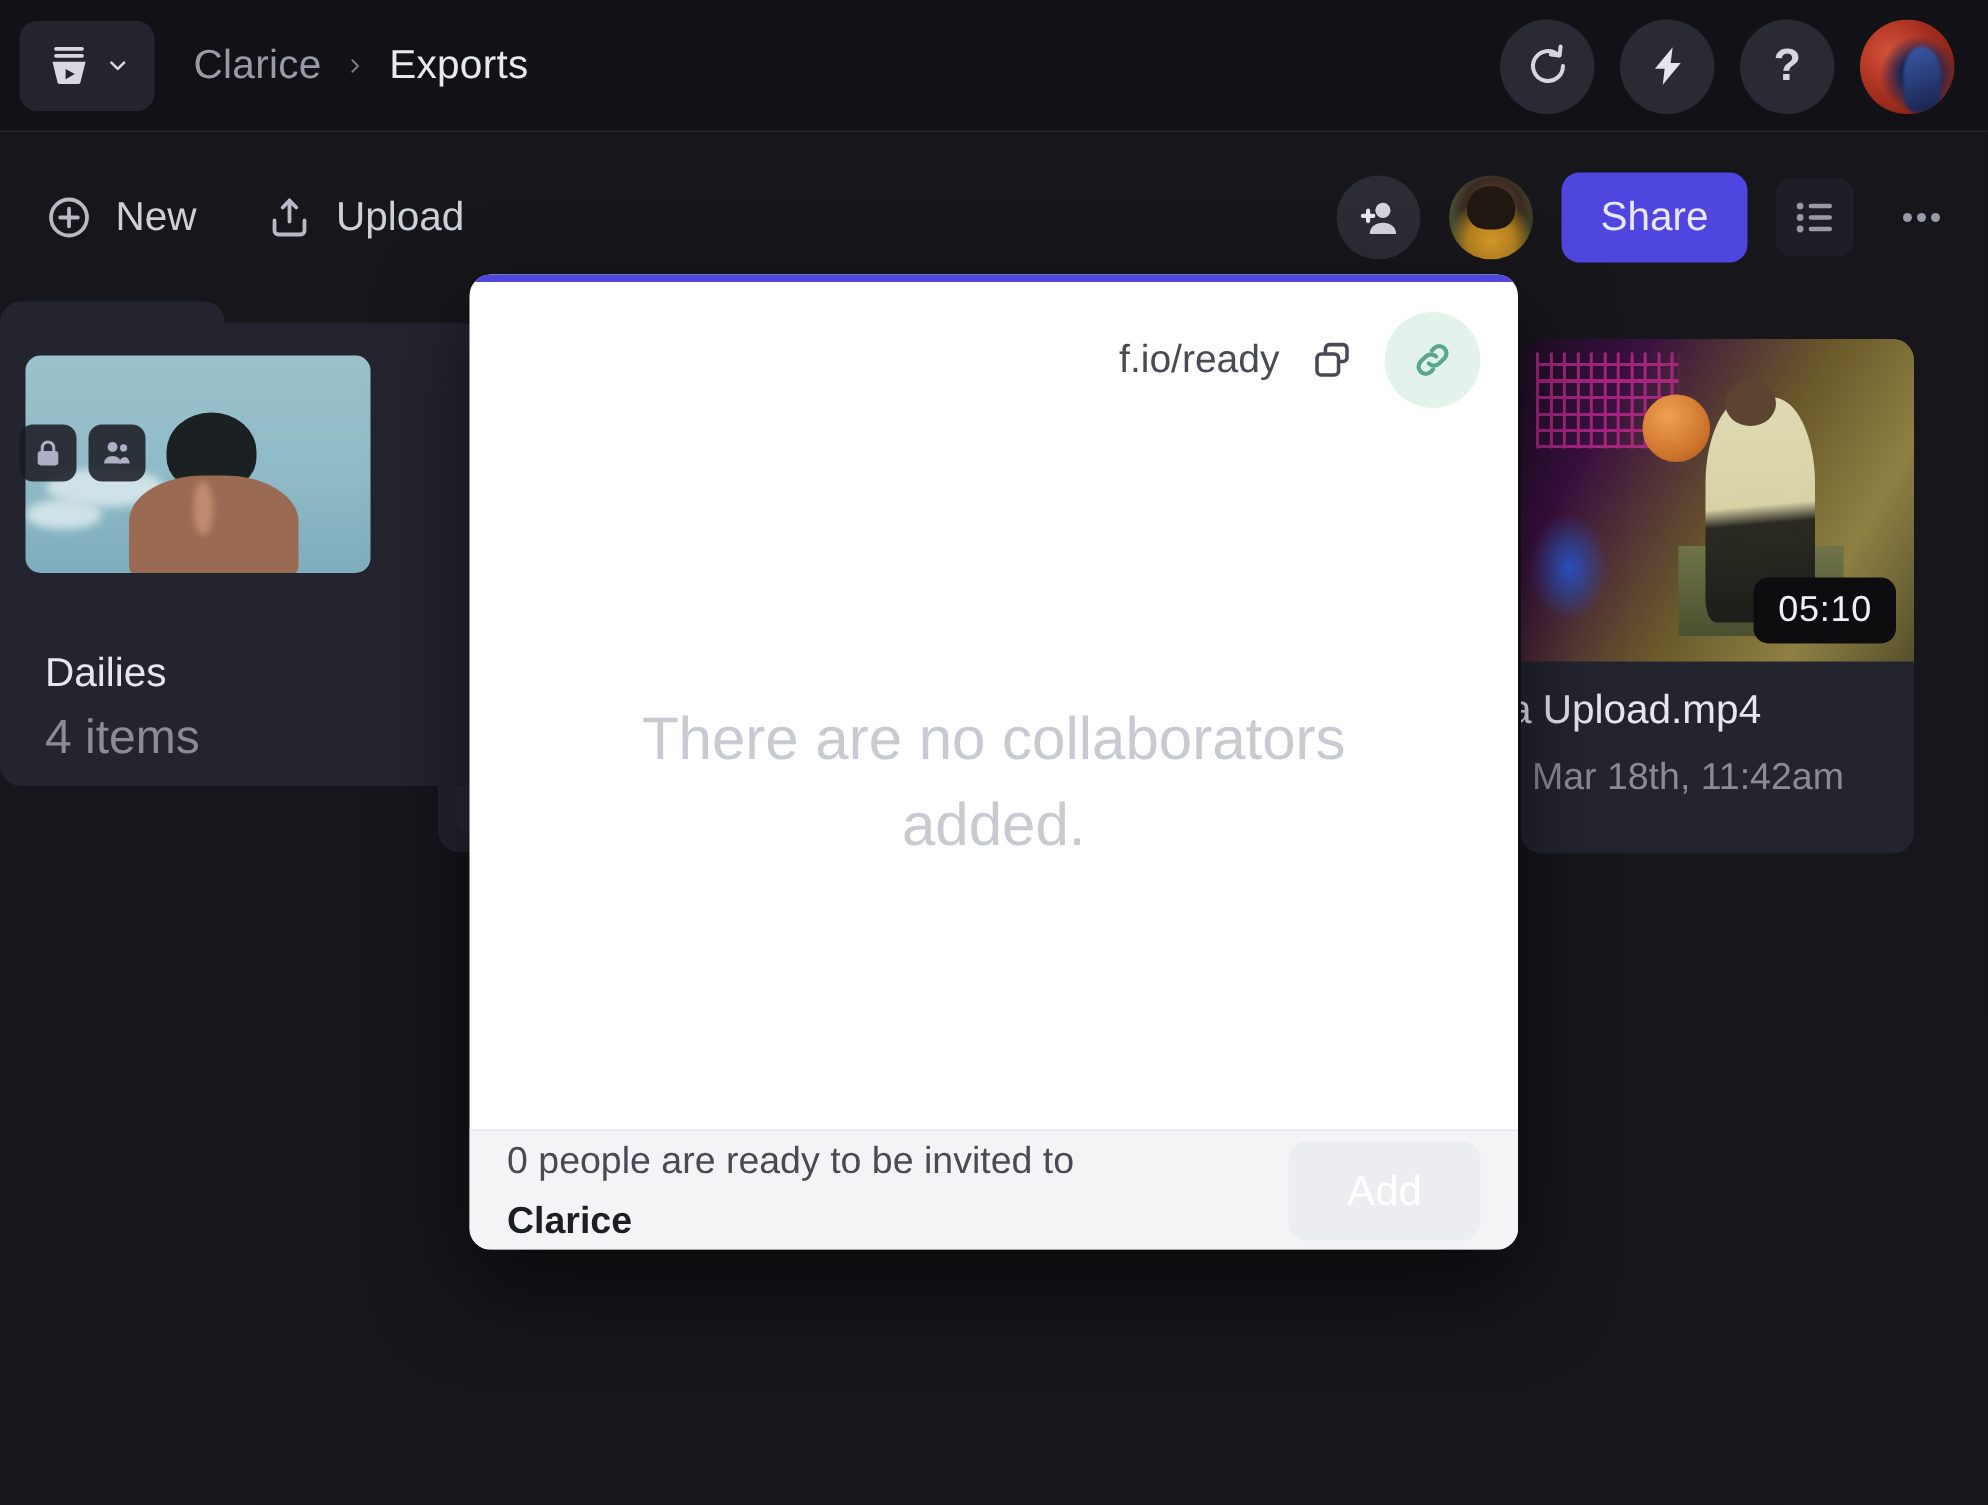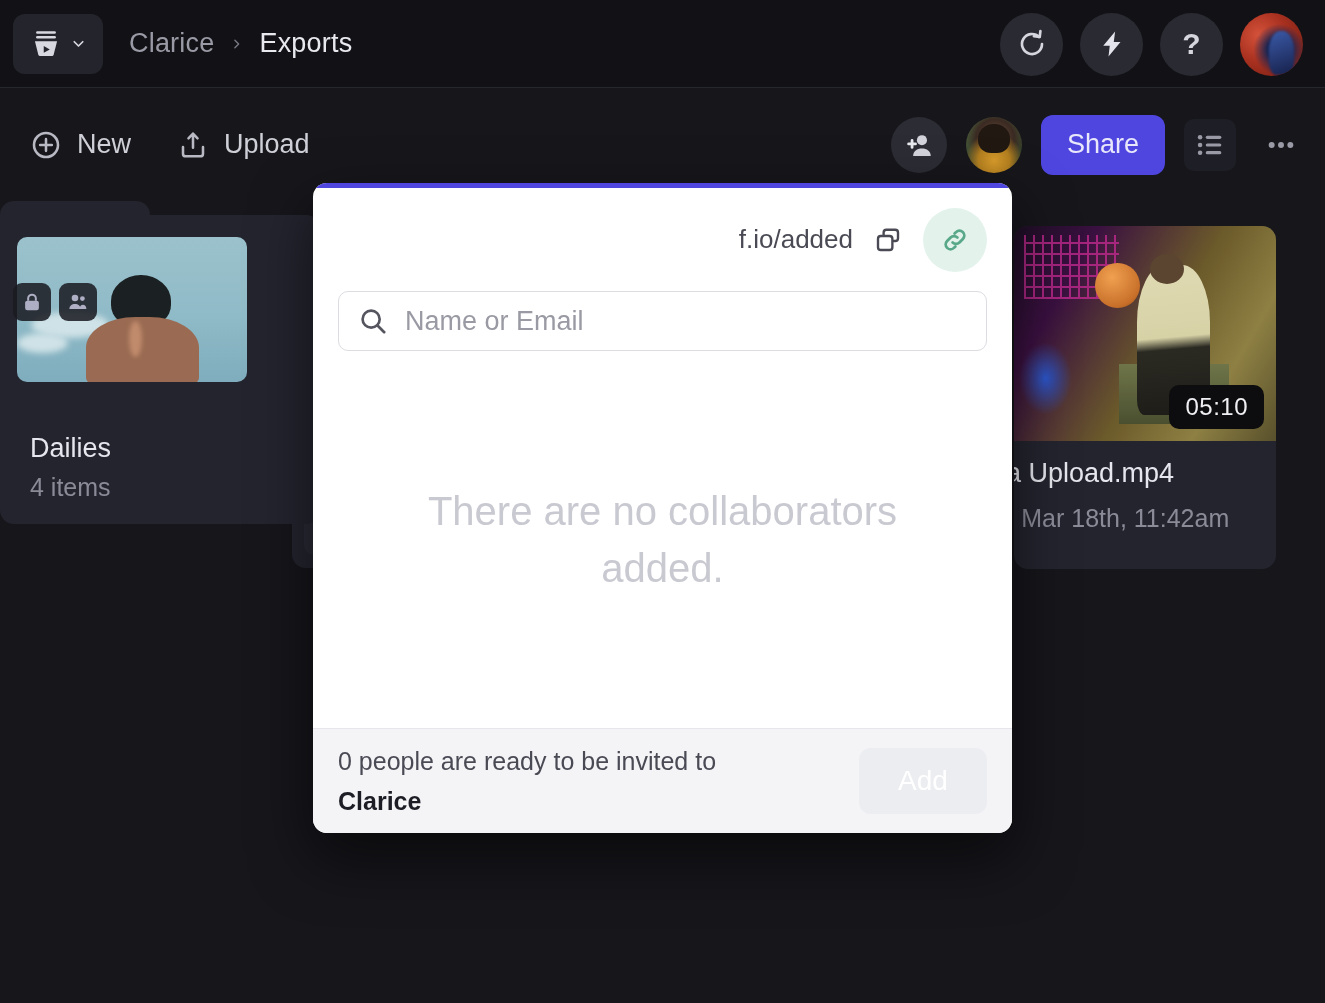--- a/index.html
+++ b/index.html
@@ -145,21 +145,21 @@
   .badge-row { position:absolute; left:13px; top:68px; display:flex; gap:8px; z-index:3;}
   .badge {
     width: 38px; height: 38px; border-radius: 9px;
     background: rgba(26,26,33,.86);
     display:flex; align-items:center; justify-content:center;
   }
   .folder-title {
     position:absolute; left:30px; top:218px; font-size: 27px; color:#e6e6ee;
   }
   .folder-sub {
-    position:absolute; left:30px; top:258px; font-size: 25px; color:#8b8b98;
+    position:absolute; left:30px; top:258px; font-size: 32px; color:#8b8b98;
   }
   .peek-card {
     left: 292px; top: 44px; width: 200px; height: 323px;
   }
   .peek-thumb {
     position:absolute; left:12px; top:22px; width:180px; height:145px;
     border-radius:10px;
     background: linear-gradient(170deg,#d6c2ad 0%,#b98f62 35%,#e7e2db 70%,#cfc7bd 100%);
   }
   .peek-block { position:absolute; left:12px; top:190px; width:180px; height:120px;
@@ -234,21 +234,21 @@
   .search-input::placeholder { color: #9a9aa4; }
   .modal-body {
     flex: 1 1 auto; display:flex; align-items:center; justify-content:center;
     padding: 0 60px;
   }
   .empty-msg {
     text-align:center; font-size: 40px; line-height: 1.42;
     color: #c9c9d1; font-weight: 400;
   }
   .modal-footer {
-    flex: 0 0 auto; height: 105px; background: #f4f4f7;
+    flex: 0 0 auto; height: 80px; background: #f4f4f7;
     border-top: 1px solid #e6e6ec;
     display:flex; align-items:center; padding: 0 25px;
   }
   .footer-text { font-size: 25px; color: #4a4a55; line-height: 1.6; max-width: 460px;}
   .footer-text b { color: #1d1d26; font-weight: 700; }
   .add-btn {
     margin-left: auto; width: 128px; height: 66px; border-radius: 12px;
     background: #ecedf1; color: #ffffff; border: none;
     font-size: 28px; cursor: pointer;
     font-family: "Liberation Sans", sans-serif;
@@ -399,43 +399,36 @@
     <div class="video-title">a Upload.mp4</div>
     <div class="video-meta">· Mar 18th, 11:42am</div>
   </div>
 </div>
 
 <div class="modal">
   <div class="modal-accent"></div>
 
   <div class="modal-header">
     <div class="header-right">
-      <span class="share-url">f.io/added</span>
+      <span class="share-url">f.io/ready</span>
       <div class="copy-btn">
         <svg width="30" height="30" viewBox="0 0 24 24" fill="none">
           <rect x="8.5" y="3.8" width="11.5" height="9" rx="2.2" stroke="#4a4a55" stroke-width="1.9"></rect>
           <rect x="4" y="8.8" width="11.5" height="11.2" rx="2.2" fill="#ffffff" stroke="#4a4a55" stroke-width="1.9"></rect>
         </svg>
       </div>
       <div class="link-btn">
         <svg width="32" height="32" viewBox="0 0 24 24" fill="none">
           <path d="M10.2 13.8a3.6 3.6 0 0 0 5.1 0l2.6-2.6a3.6 3.6 0 0 0-5.1-5.1l-1.1 1.1" stroke="#5aa88a" stroke-width="2.1" stroke-linecap="round"></path>
           <path d="M13.8 10.2a3.6 3.6 0 0 0-5.1 0l-2.6 2.6a3.6 3.6 0 0 0 5.1 5.1l1.1-1.1" stroke="#5aa88a" stroke-width="2.1" stroke-linecap="round"></path>
         </svg>
       </div>
     </div>
   </div>
 
-  <div class="modal-search">
-    <svg width="32" height="32" viewBox="0 0 24 24" fill="none">
-      <circle cx="10.6" cy="10.6" r="6.4" stroke="#55555f" stroke-width="2"></circle>
-      <path d="M15.4 15.4L20.4 20.4" stroke="#55555f" stroke-width="2" stroke-linecap="round"></path>
-    </svg>
-    <input class="search-input" type="text" placeholder="Name or Email" style="">
-  </div>
 
   <div class="modal-body">
     <div class="empty-msg">There are no collaborators added.</div>
   </div>
 
   <div class="modal-footer">
     <div class="footer-text">
       <span>0 people are ready to be invited to</span><br>
       <b>Clarice</b>
     </div>

